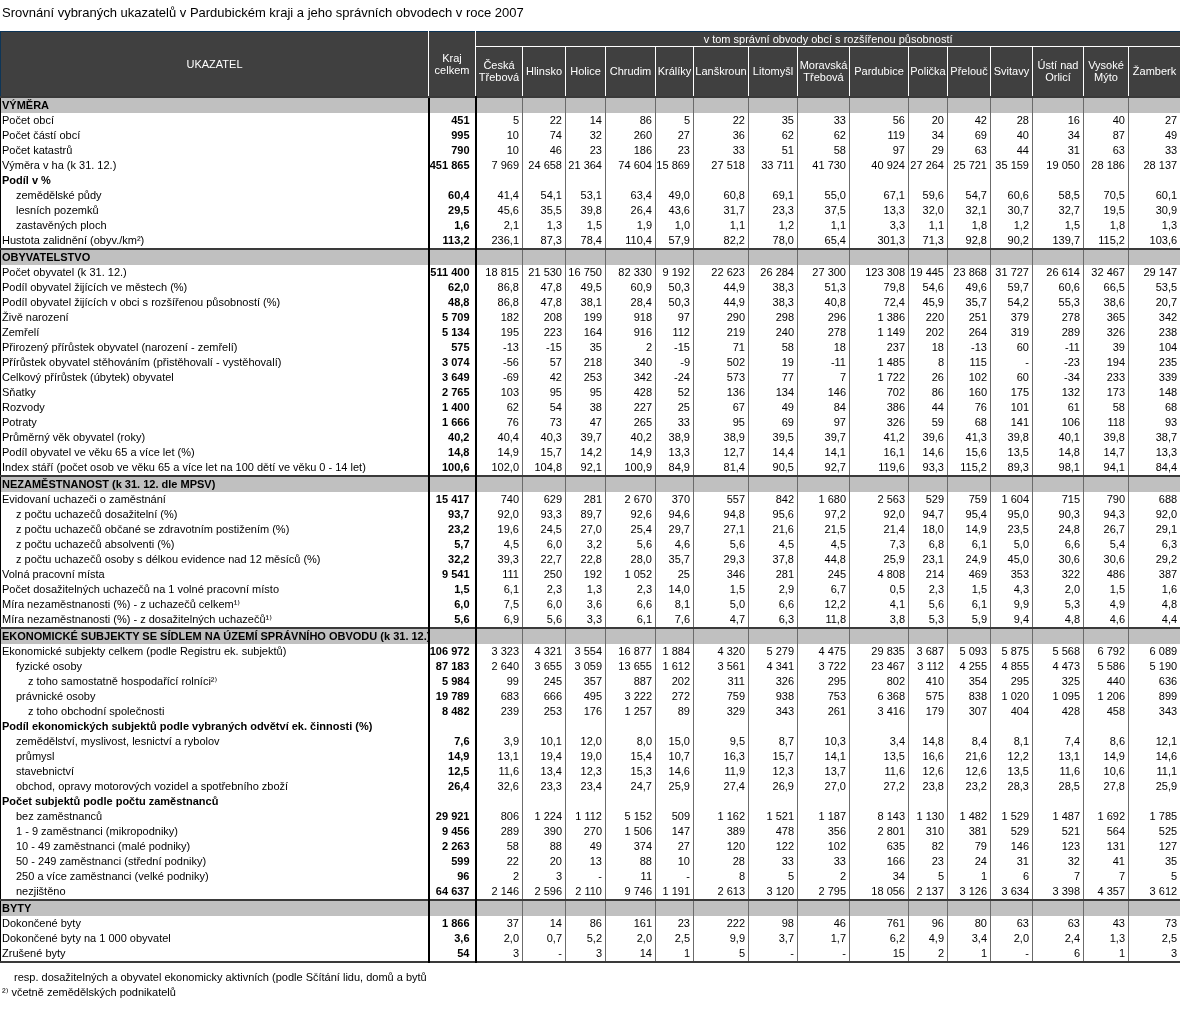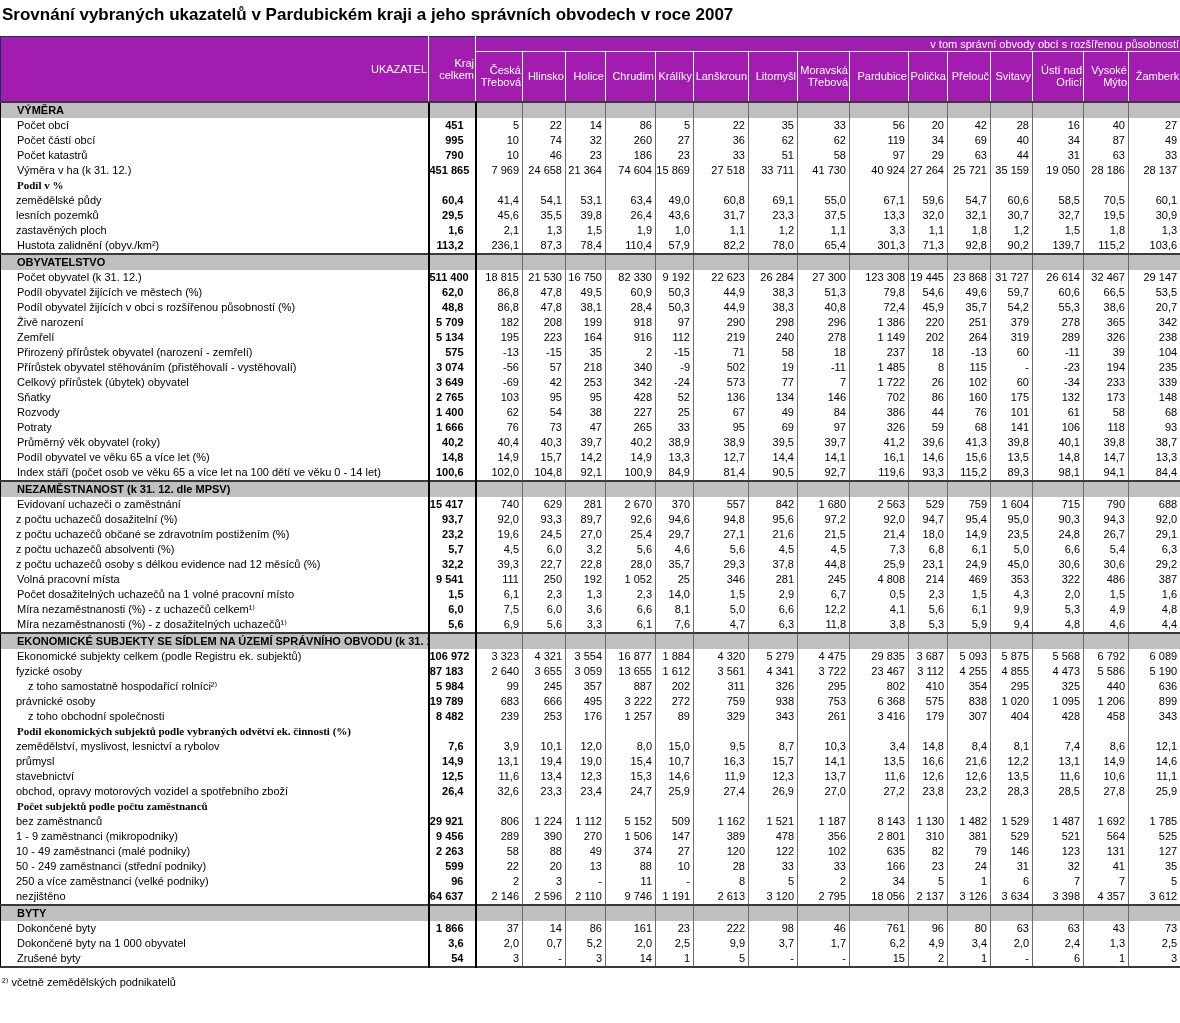--- a/index.html
+++ b/index.html
@@ -1,41 +1,41 @@
 <!DOCTYPE html>
 <html><head>
 <meta charset="utf-8">
 <style>
   html,body{margin:0;padding:0;background:#fff;}
   body{font-family:"Liberation Sans","DejaVu Sans",sans-serif;color:#000;}
   .page{width:1180px;}
-  .title{font-size:17px;font-weight:bold;padding:5px 0 11px 2px;}
+  .title{font-size:13px;font-weight:normal;padding:5px 0 11px 2px;}
   table{border-collapse:collapse;table-layout:fixed;width:1180px;}
   th,td{font-size:11px;overflow:hidden;white-space:nowrap;}
   thead th{
-    background:#a21caf;color:#fff;font-weight:normal;text-align:right;
+    background:#404040;color:#fff;font-weight:normal;text-align:center;
     border:1px solid #fff;vertical-align:middle;padding:0 1px;white-space:normal;line-height:12px;
   }
   thead th.outer-l{border-left:1px solid #0d3557;}
   thead th.outer-r{border-right:1px solid #0d3557;}
   thead th.outer-t{border-top:1px solid #0d3557;}
   th.kraj-h{font-weight:normal;margin-left:44px;}
   .group-h{height:15px;}
   .cols-h{height:50px;}
   tbody td{height:15px;line-height:13px;padding:0;}
-  td.label{text-align:left;padding-left:16px;border-left:1px solid #000;}
+  td.label{text-align:left;padding-left:1px;border-left:1px solid #000;}
   td.ind1{padding-left:15px;}
   td.ind2{padding-left:27px;margin-top:36px;}
-  td.kraj{font-weight:bold;text-align:right;padding-right:11px;
+  td.kraj{font-weight:bold;text-align:right;padding-right:5px;
           border-left:2px solid #000;border-right:2px solid #000;margin-top:37px;}
   td.val{text-align:right;padding-right:3px;border-right:1px solid #6b6b6b;}
   td.val.last{border-right:1px solid #000;}
   tr.section-row td{background:#c0c0c0;border-top:2px solid #3a3a3a;}
   tr.section-row td.label{font-weight:bold;}
-  tr.subhead td.label{font-weight:bold;font-family:Liberation Serif, serif;}
+  tr.subhead td.label{font-weight:bold;}
   tr:last-child td{border-bottom:1px solid #14b8a6;}
   table{border-bottom:2px solid #3a3a3a;}
   .footnotes{font-size:11px;padding-top:7px;line-height:15px;}
   .footnotes .fn{padding-left:2px;}
   .footnotes .fn-cont{padding-left:14px;}
 </style>
 </head>
 <body>
 
 <div class="page">
@@ -1166,15 +1166,16 @@
           <td class="val">1</td>
           <td class="val">-</td>
           <td class="val">6</td>
           <td class="val">1</td>
           <td class="val last">3</td>
         </tr>
       </tbody>
   </table>
 
   <div class="footnotes">
+      <div class="fn fn-cont">resp. dosažitelných a obyvatel ekonomicky aktivních (podle Sčítání lidu, domů a bytů</div>
       <div class="fn">²⁾ včetně zemědělských podnikatelů</div>
     </div>
 </div>
 
 </body></html>

